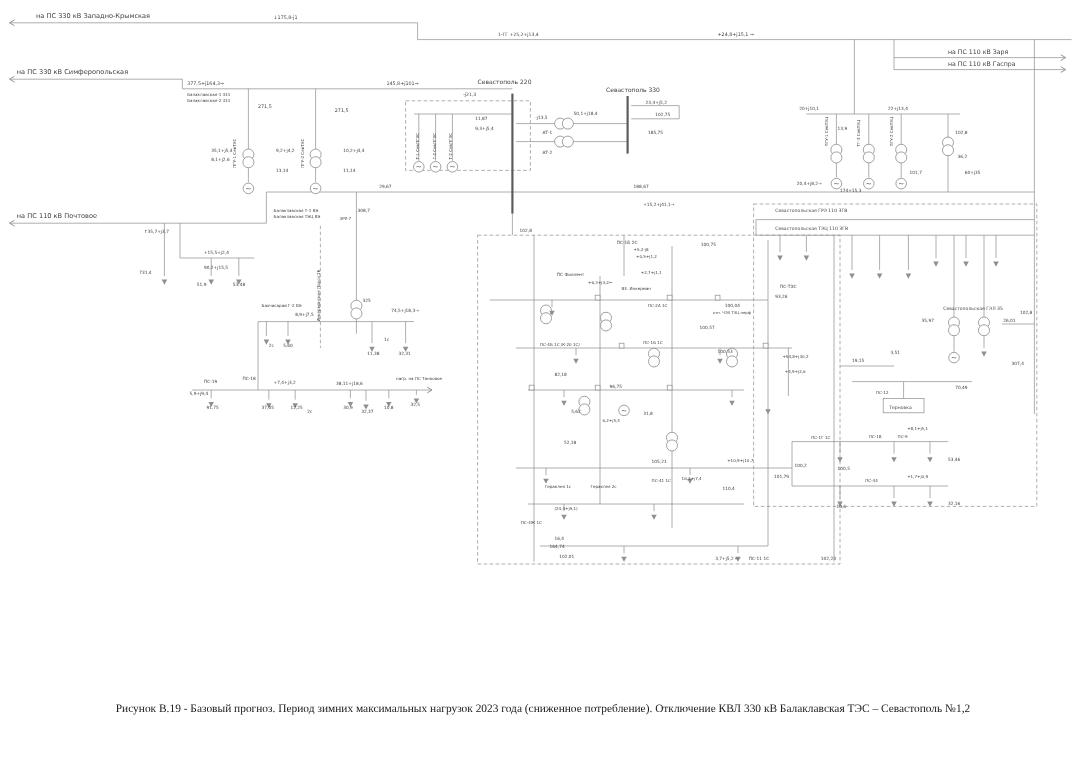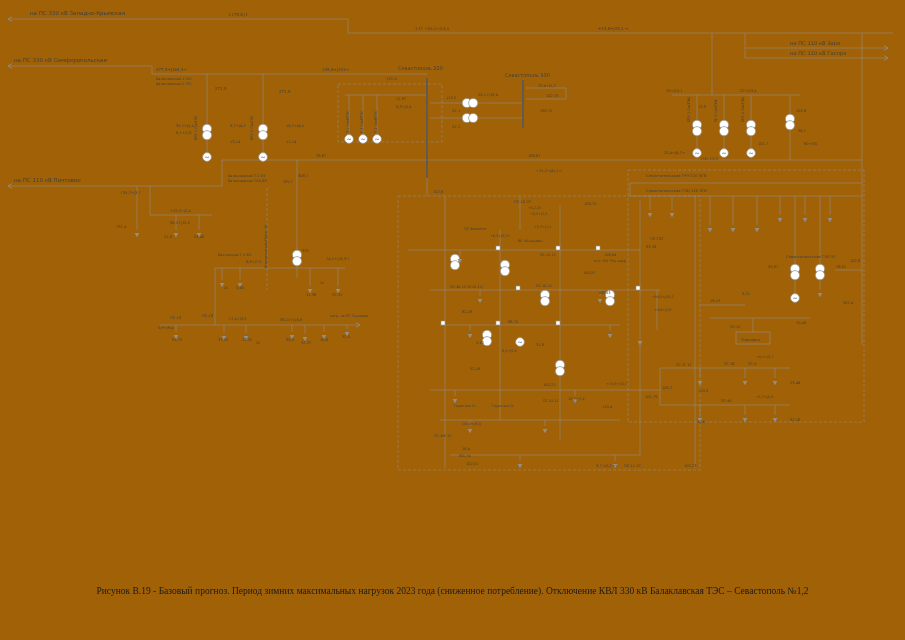--- a/index.html
+++ b/index.html
@@ -1,16 +1,16 @@
 <!DOCTYPE html>
 <html><head>
 <meta charset="utf-8">
 <style>
   html,body{margin:0;padding:0;background:#e8e8e8;}
-  .page{position:relative;width:905px;height:640px;background:#a16207;overflow:hidden;
+  .page{position:relative;width:905px;height:640px;background:#ffffff;overflow:hidden;
         font-family:"DejaVu Sans",sans-serif;}
   svg{position:absolute;left:0;top:0;}
   svg text{font-family:"DejaVu Sans",sans-serif;fill:#3f3f3f;}
   .caption{position:absolute;left:0;top:586px;width:100%;text-align:center;
            font-family:"Liberation Serif",serif;font-size:9.5px;color:#1a1a1a;}
 </style>
 </head>
 <body>
 
 <div class="page">

